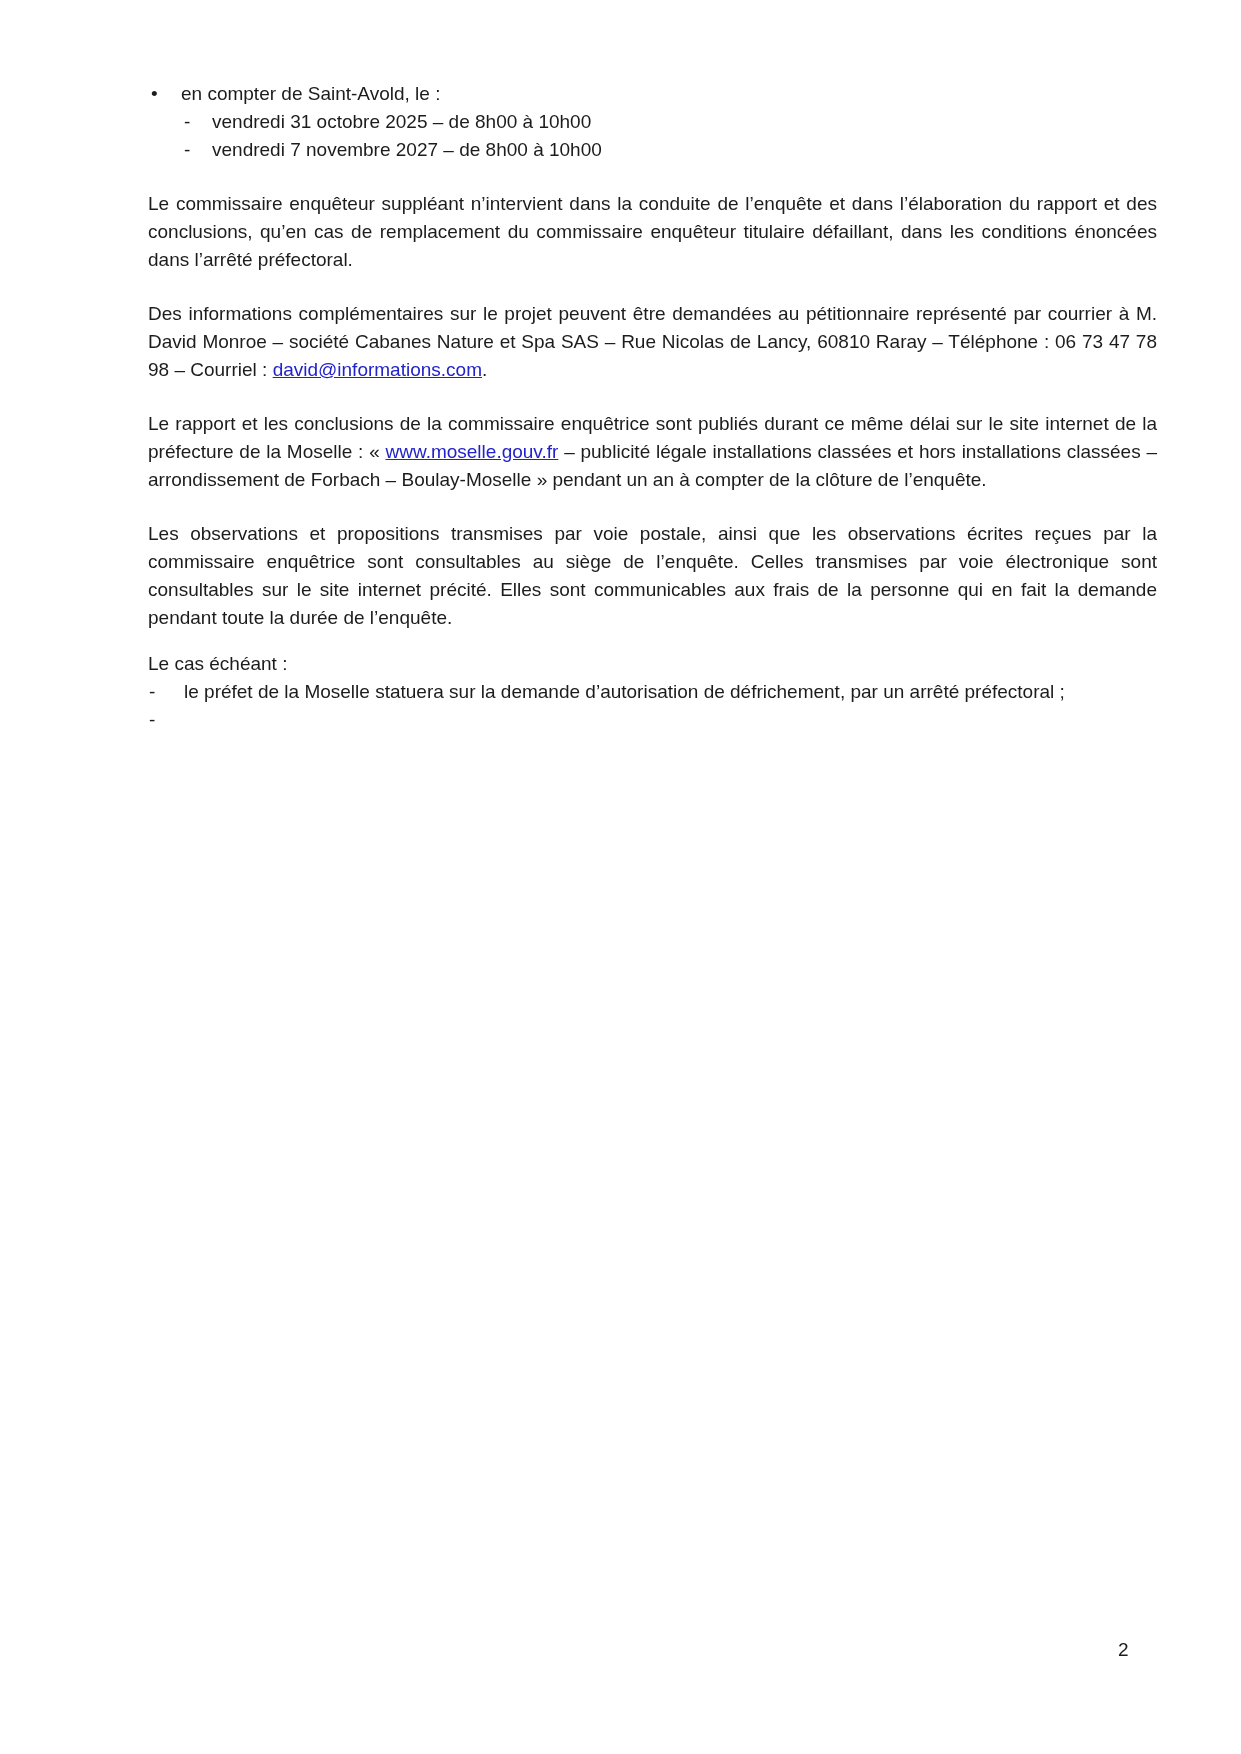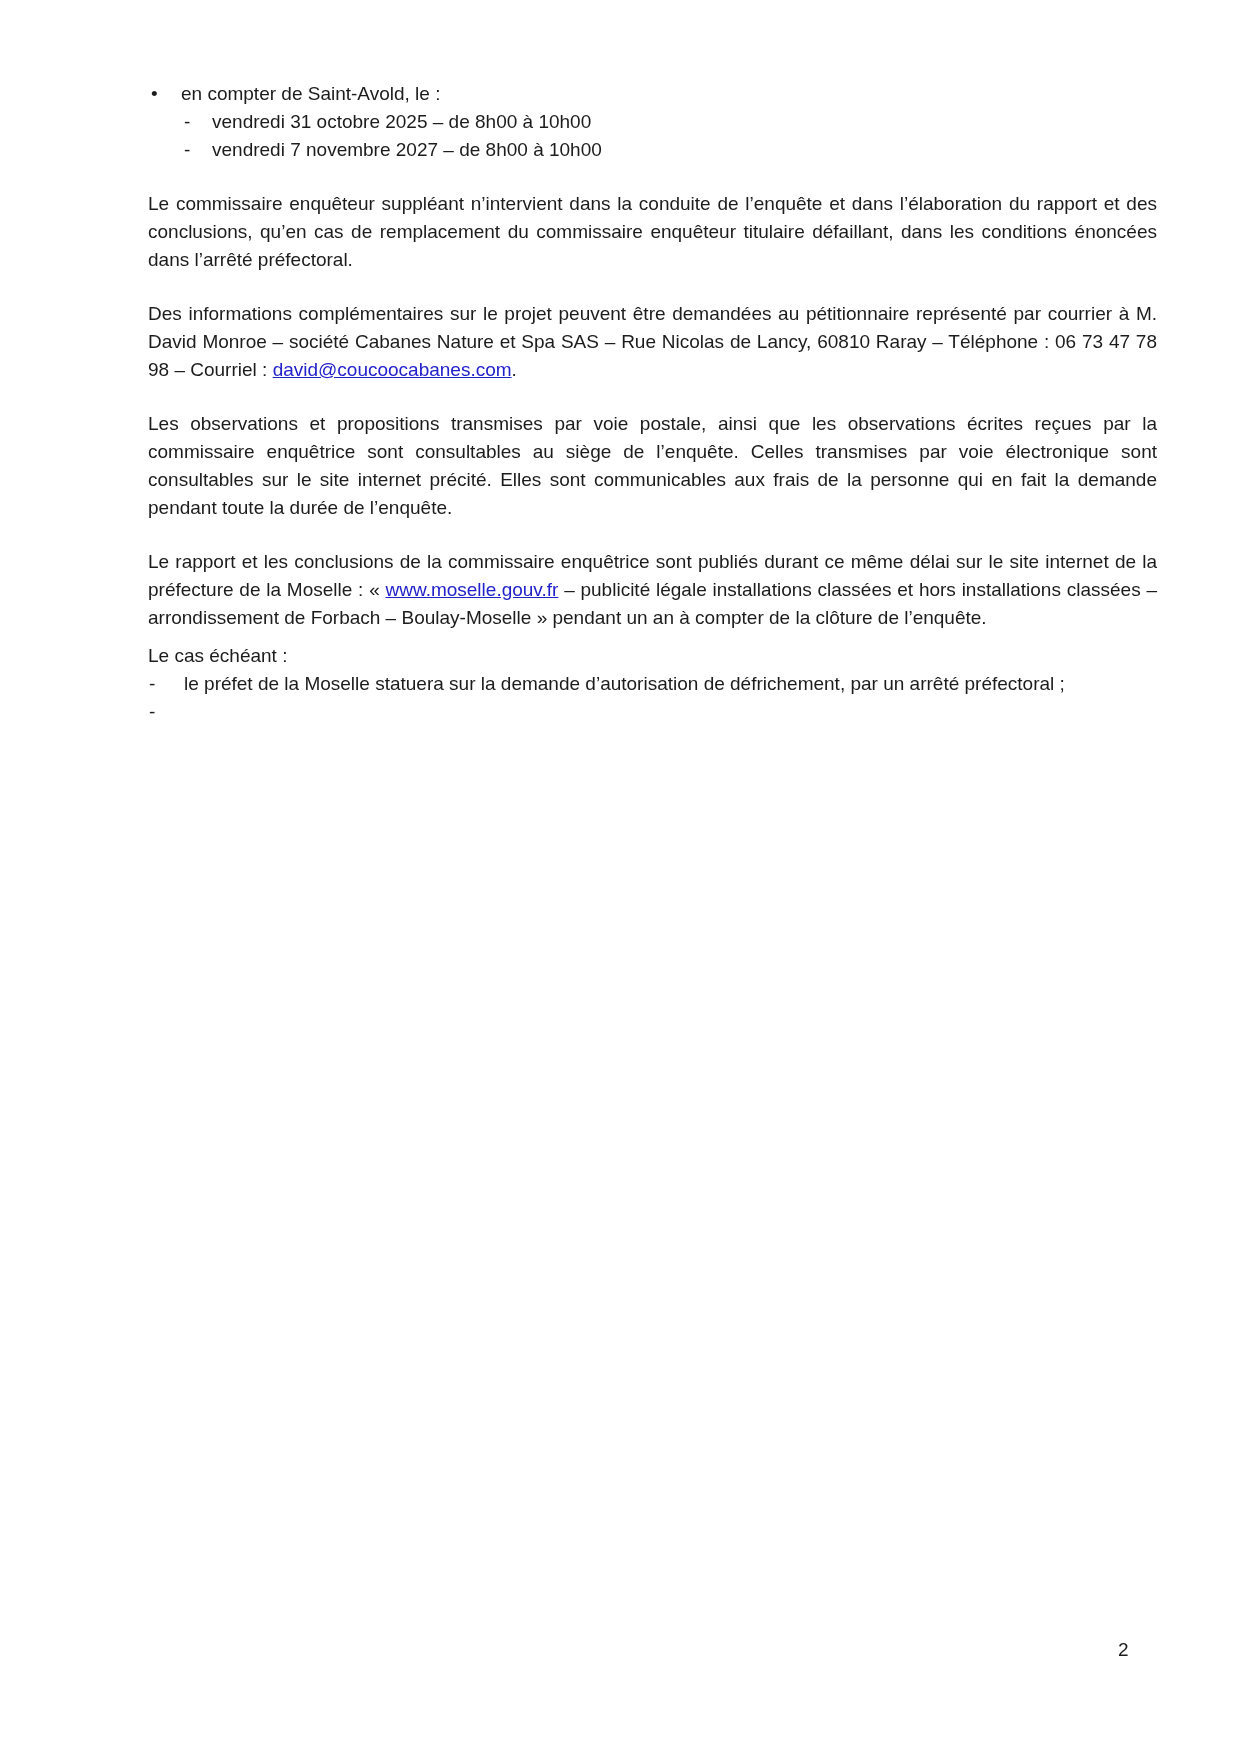--- a/index.html
+++ b/index.html
@@ -57,21 +57,21 @@
     position: relative;
     padding-left: 36px;
     text-align: justify;
   }
   .dash-item .marker {
     position: absolute;
     left: 1px;
     top: 0;
   }
   .echeant-intro {
-    margin: 10px 0 0 0;
+    margin: 18px 0 0 0;
     text-align: left;
   }
   a.doc-link, span.doc-link {
     color: #2222cc;
     text-decoration: underline;
     cursor: pointer;
   }
   .page-number {
     position: absolute;
     top: 1636px;
@@ -94,28 +94,28 @@
       <span>vendredi 31 octobre 2025 – de 8h00 à 10h00</span>
     </div>
     <div class="sub-item">
       <span class="marker">-</span>
       <span>vendredi 7 novembre 2027 – de 8h00 à 10h00</span>
     </div>
 
     <div class="para">Le commissaire enquêteur suppléant n’intervient dans la conduite de l’enquête et dans l’élaboration du rapport et des conclusions, qu’en cas de remplacement du commissaire enquêteur titulaire défaillant, dans les conditions énoncées dans l’arrêté préfectoral.</div>
 
     <div class="para">
-      <span>Des informations complémentaires sur le projet peuvent être demandées au pétitionnaire représenté par courrier à M. David Monroe – société Cabanes Nature et Spa SAS – Rue Nicolas de Lancy, 60810 Raray – Téléphone : 06 73 47 78 98 – Courriel : </span><a class="doc-link">david@coucoocabanes.com</a><span>.</span>
+      <span>Des informations complémentaires sur le projet peuvent être demandées au pétitionnaire représenté par courrier à M. David Monroe – société Cabanes Nature et Spa SAS – Rue Nicolas de Lancy, 60810 Raray – Téléphone : 06 73 47 78 98 – Courriel : </span><a class="doc-link">david@informations.com</a><span>.</span>
     </div>
-
-    <div class="para">Les observations et propositions transmises par voie postale, ainsi que les observations écrites reçues par la commissaire enquêtrice sont consultables au siège de l’enquête. Celles transmises par voie électronique sont consultables sur le site internet précité. Elles sont communicables aux frais de la personne qui en fait la demande pendant toute la durée de l’enquête.</div>
 
     <div class="para">
       <span>Le rapport et les conclusions de la commissaire enquêtrice sont publiés durant ce même délai sur le site internet de la préfecture de la Moselle : « </span><a class="doc-link">www.moselle.gouv.fr</a><span> – publicité légale installations classées et hors installations classées – arrondissement de Forbach – Boulay-Moselle » pendant un an à compter de la clôture de l’enquête.</span>
     </div>
+
+    <div class="para">Les observations et propositions transmises par voie postale, ainsi que les observations écrites reçues par la commissaire enquêtrice sont consultables au siège de l’enquête. Celles transmises par voie électronique sont consultables sur le site internet précité. Elles sont communicables aux frais de la personne qui en fait la demande pendant toute la durée de l’enquête.</div>
 
     <div class="echeant-intro">Le cas échéant :</div>
     <div class="dash-item">
       <span class="marker">-</span>
       <span>le préfet de la Moselle statuera sur la demande d’autorisation de défrichement, par un arrêté préfectoral ;</span>
     </div>
     <div class="dash-item">
       <span class="marker">-</span>
     </div>
 

